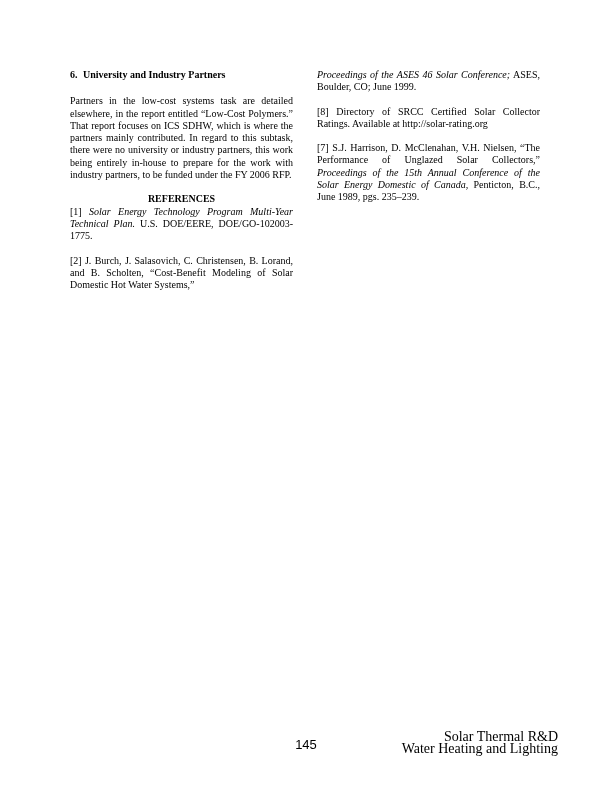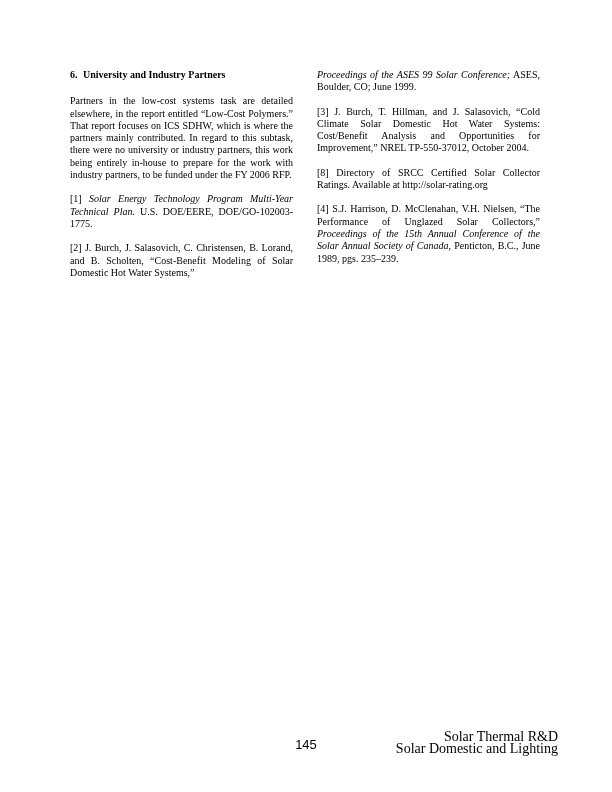--- a/index.html
+++ b/index.html
@@ -74,39 +74,39 @@
 
   <div class="col col-left">
 
     <div class="section-heading">
       <span class="sec-num">6.</span>
       <span>University and Industry Partners</span>
     </div>
 
     <p class="body-par">Partners in the low-cost systems task are detailed elsewhere, in the report entitled “Low-Cost Polymers.” That report focuses on ICS SDHW, which is where the partners mainly contributed. In regard to this subtask, there were no university or industry partners, this work being entirely in-house to prepare for the work with industry partners, to be funded under the FY 2006 RFP.</p>
 
+    <div class="refs-title">REFERENCES</div>
 
     <p class="ref"><span>[1]</span> <span class="it">Solar Energy Technology Program Multi-Year Technical Plan.</span> <span>U.S. DOE/EERE, DOE/GO-102003-1775.</span></p>
 
     <p class="ref">[2] J. Burch, J. Salasovich, C. Christensen, B. Lorand, and B. Scholten, “Cost-Benefit Modeling of Solar Domestic Hot Water Systems,”</p>
 
   </div>
 
   <div class="col col-right">
 
-    <p class="ref"><span class="it">Proceedings of the ASES 99 Solar Conference;</span> <span>ASES, Boulder, CO; June 1999.</span></p>
+    <p class="ref"><span class="it">Proceedings of the ASES 46 Solar Conference;</span> <span>ASES, Boulder, CO; June 1999.</span></p>
 
-    <p class="ref">[3] J. Burch, T. Hillman, and J. Salasovich, “Cold Climate Solar Domestic Hot Water Systems: Cost/Benefit Analysis and Opportunities for Improvement,” NREL TP-550-37012, October 2004.</p>
 
     <p class="ref">[8] Directory of SRCC Certified Solar Collector Ratings. Available at http://solar-rating.org</p>
 
-    <p class="ref"><span>[4] S.J. Harrison, D. McClenahan, V.H. Nielsen, “The Performance of Unglazed Solar Collectors,”</span> <span class="it">Proceedings of the 15th Annual Conference of the Solar Annual Society of Canada,</span> <span>Penticton, B.C., June 1989, pgs. 235–239.</span></p>
+    <p class="ref"><span>[7] S.J. Harrison, D. McClenahan, V.H. Nielsen, “The Performance of Unglazed Solar Collectors,”</span> <span class="it">Proceedings of the 15th Annual Conference of the Solar Energy Domestic of Canada,</span> <span>Penticton, B.C., June 1989, pgs. 235–239.</span></p>
 
   </div>
 
   <div class="page-number">145</div>
 
   <div class="footer-right">
     <div>Solar Thermal R&amp;D</div>
-    <div>Solar Domestic and Lighting</div>
+    <div>Water Heating and Lighting</div>
   </div>
 
 </div>
 
 </body></html>

